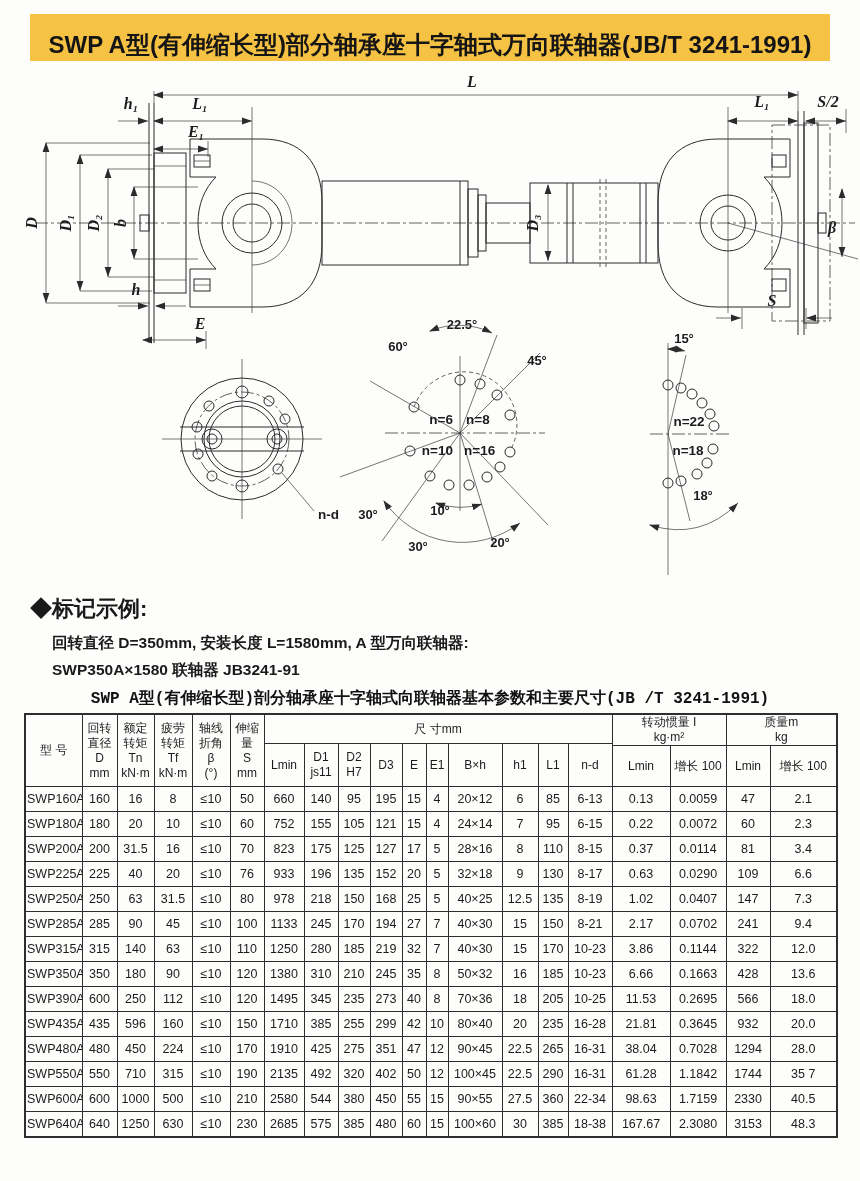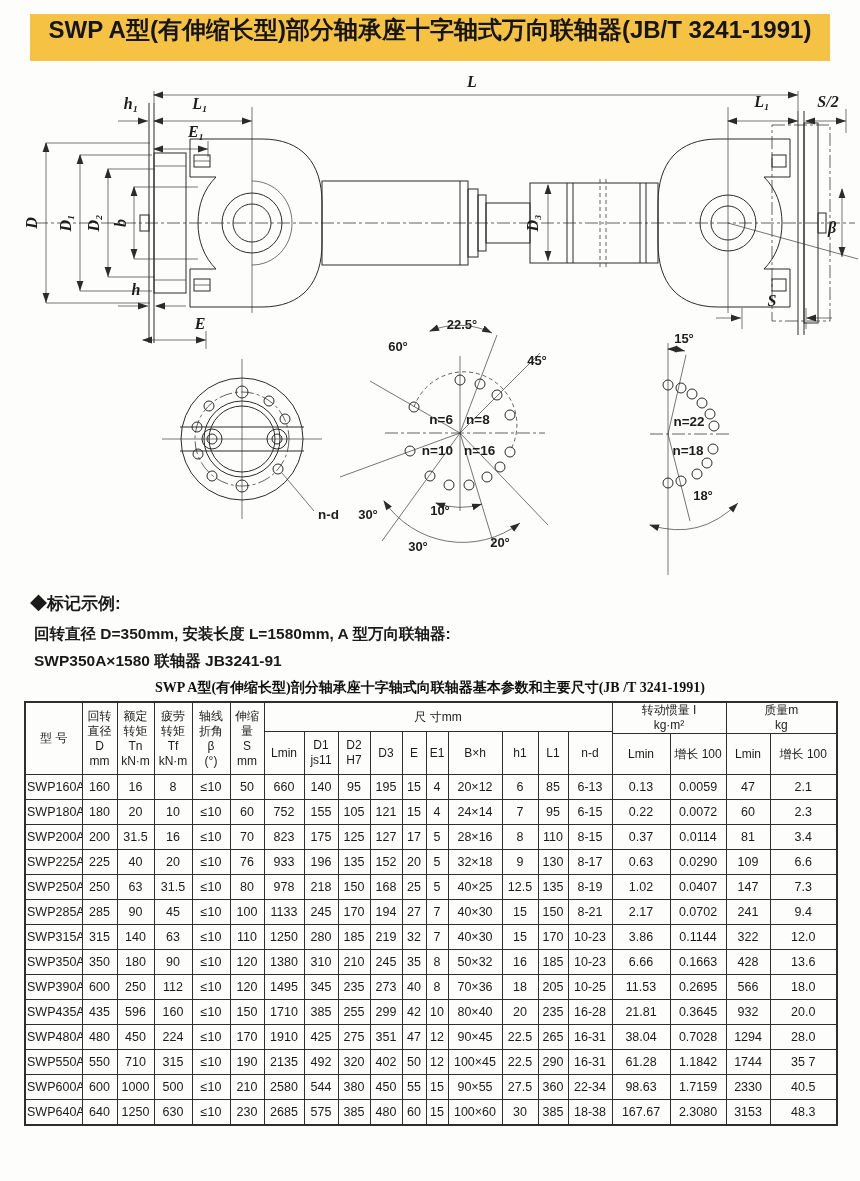--- a/index.html
+++ b/index.html
@@ -2,38 +2,38 @@
 <html><head>
 <meta charset="utf-8">
 <style>
   html,body{margin:0;padding:0;}
   body{
     width:860px;height:1181px;background:#fdfdfc;color:#1a1a1a;
     font-family:"Liberation Sans",sans-serif;position:relative;overflow:hidden;
   }
   .banner{
     margin:14px 30px 0 30px;height:47px;background:#f6c243;
-    display:flex;align-items:flex-start;justify-content:center;
+    display:flex;align-items:flex-end;justify-content:center;
     font-size:24px;font-weight:bold;color:#151515;letter-spacing:0px;
   }
   .drawing-wrap{width:860px;height:520px;margin-top:2px;}
   svg text{font-family:"Liberation Sans",sans-serif;}
   .dimtxt{font-family:"Liberation Serif",serif;font-style:italic;font-weight:bold;font-size:16px;fill:#1c1c1c;}
   .angtxt{font-weight:bold;font-size:13px;fill:#1c1c1c;}
   .ntxt{font-weight:bold;font-size:13.5px;fill:#1c1c1c;}
   .ln{stroke:#2b2b2b;stroke-width:1;fill:none;}
   .lnthin{stroke:#3a3a3a;stroke-width:0.7;fill:none;}
   .cl{stroke:#3a3a3a;stroke-width:0.8;fill:none;stroke-dasharray:13 3 3 3;}
   .dsh{stroke:#3a3a3a;stroke-width:0.8;fill:none;stroke-dasharray:4 3;}
   .example{margin:6px 0 0 30px;line-height:1.8;}
-  .example .hd{font-size:17px;font-weight:bold;}
-  .example .tx{font-size:15.5px;font-weight:600;margin-left:4px;}
+  .example .hd{font-size:22px;font-weight:bold;}
+  .example .tx{font-size:15.5px;font-weight:600;margin-left:22px;}
   .tbl-caption{
-    text-align:center;font-family:Liberation Serif, serif;font-weight:bold;
-    font-size:14px;margin:4px 0 4px 0;color:#111;
+    text-align:center;font-family:Liberation Mono, monospace;font-weight:bold;
+    font-size:16px;margin:4px 0 4px 0;color:#111;
   }
   table.spec{
     border-collapse:collapse;margin-left:24px;table-layout:fixed;width:812px;
     font-size:12px;color:#1b1b1b;
   }
   table.spec th,table.spec td{
     border:1px solid #2e2e2e;text-align:center;vertical-align:middle;
     padding:0 1px;overflow:hidden;white-space:pre-line;line-height:1.25;
   }
   table.spec th{font-weight:normal;}

